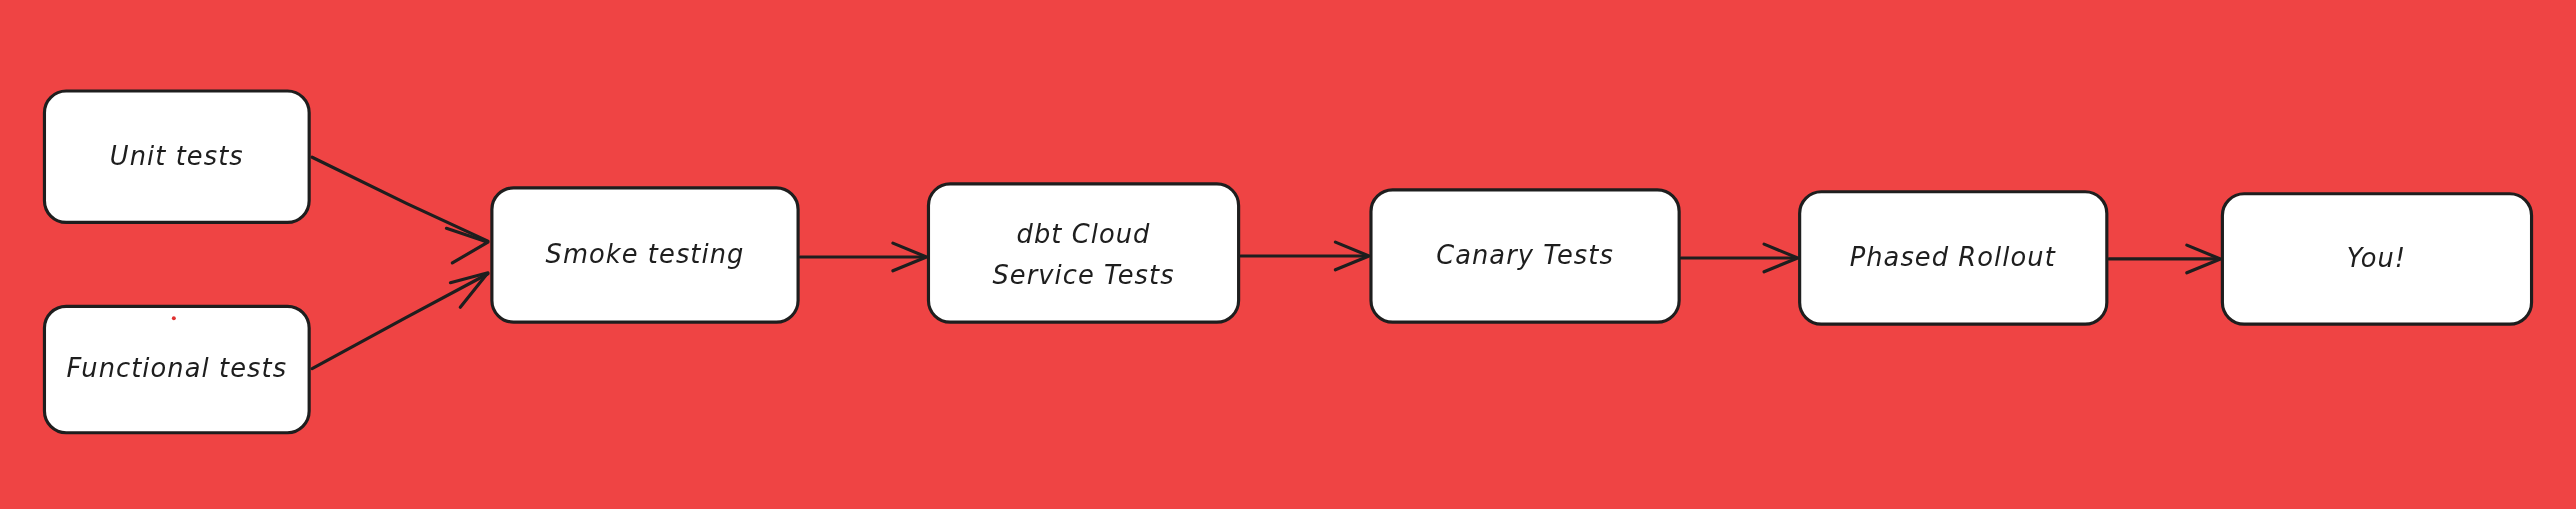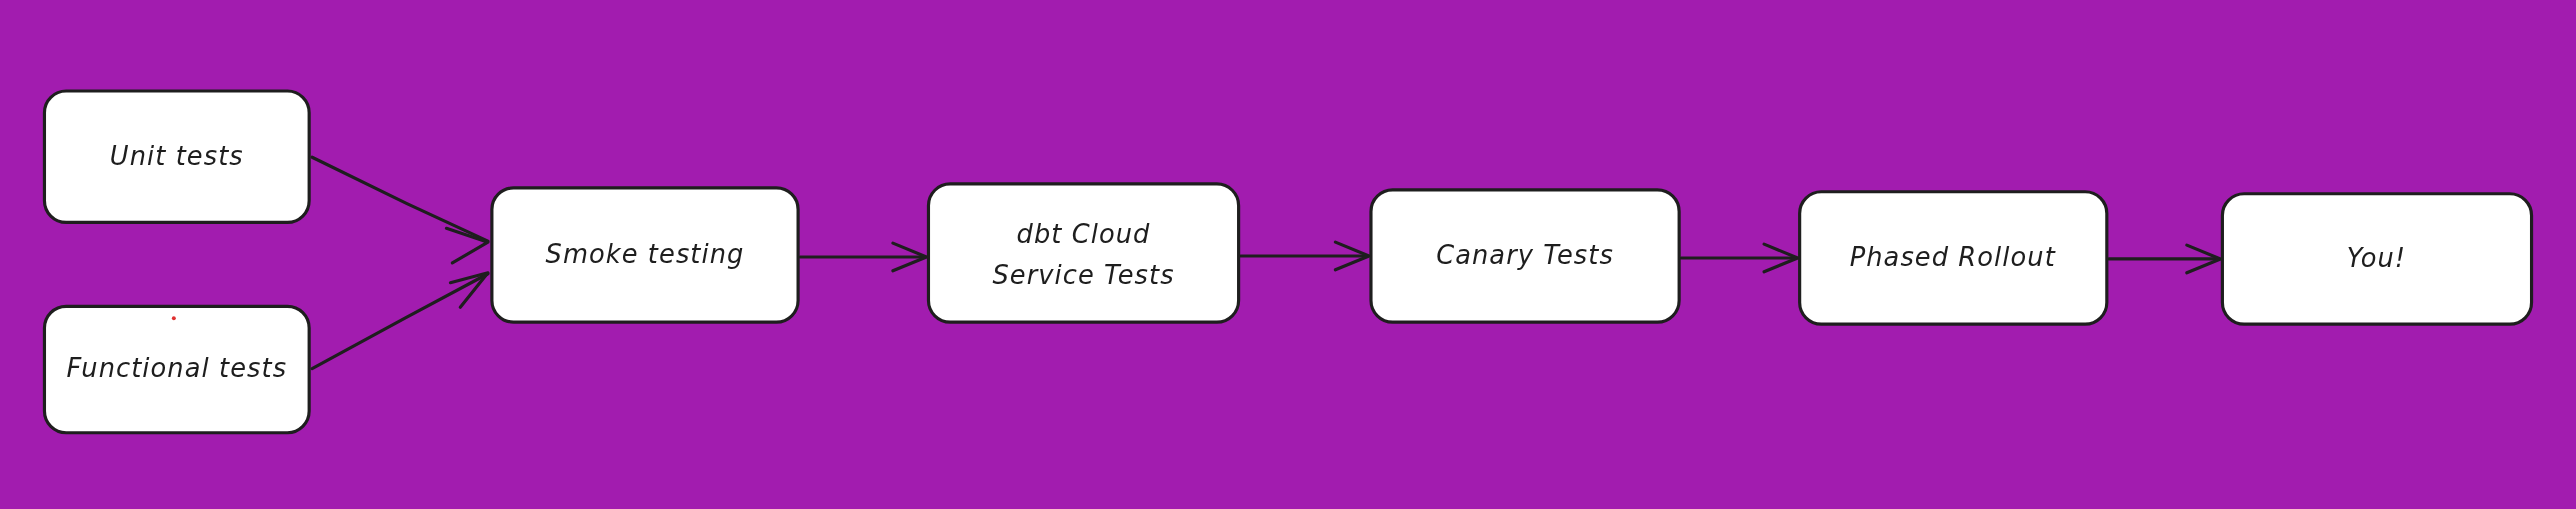--- a/index.html
+++ b/index.html
@@ -11,21 +11,21 @@
   body {
     width: 2576px;
     height: 510px;
     overflow: hidden;
     font-family: "DejaVu Sans", sans-serif;
   }
   #canvas {
     position: relative;
     width: 2576px;
     height: 510px;
-    background: #a21caf;
+    background: #ef4444;
   }
   #diagram-svg {
     position: absolute;
     top: 0;
     left: 0;
     width: 2576px;
     height: 510px;
     display: block;
   }
   .node-shape {

